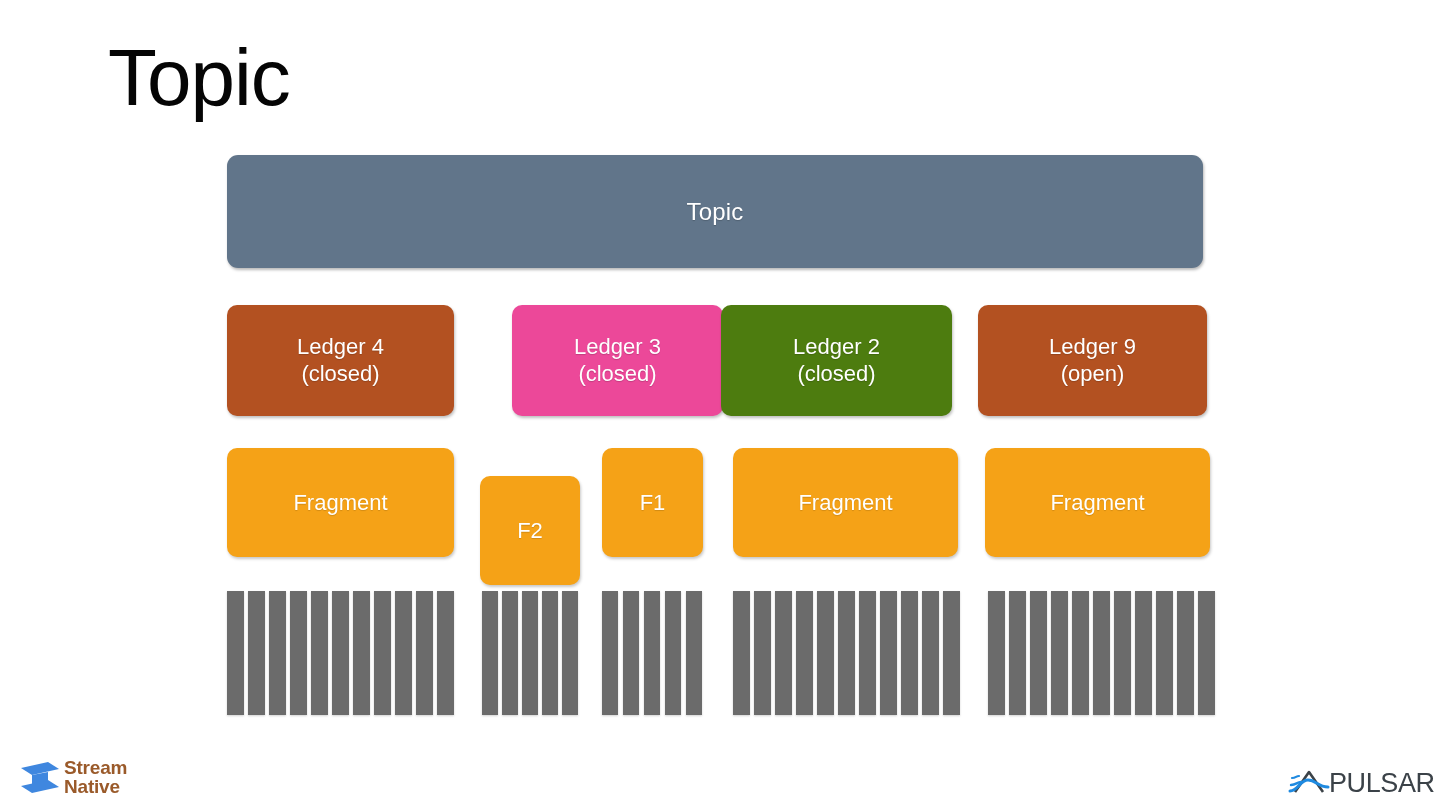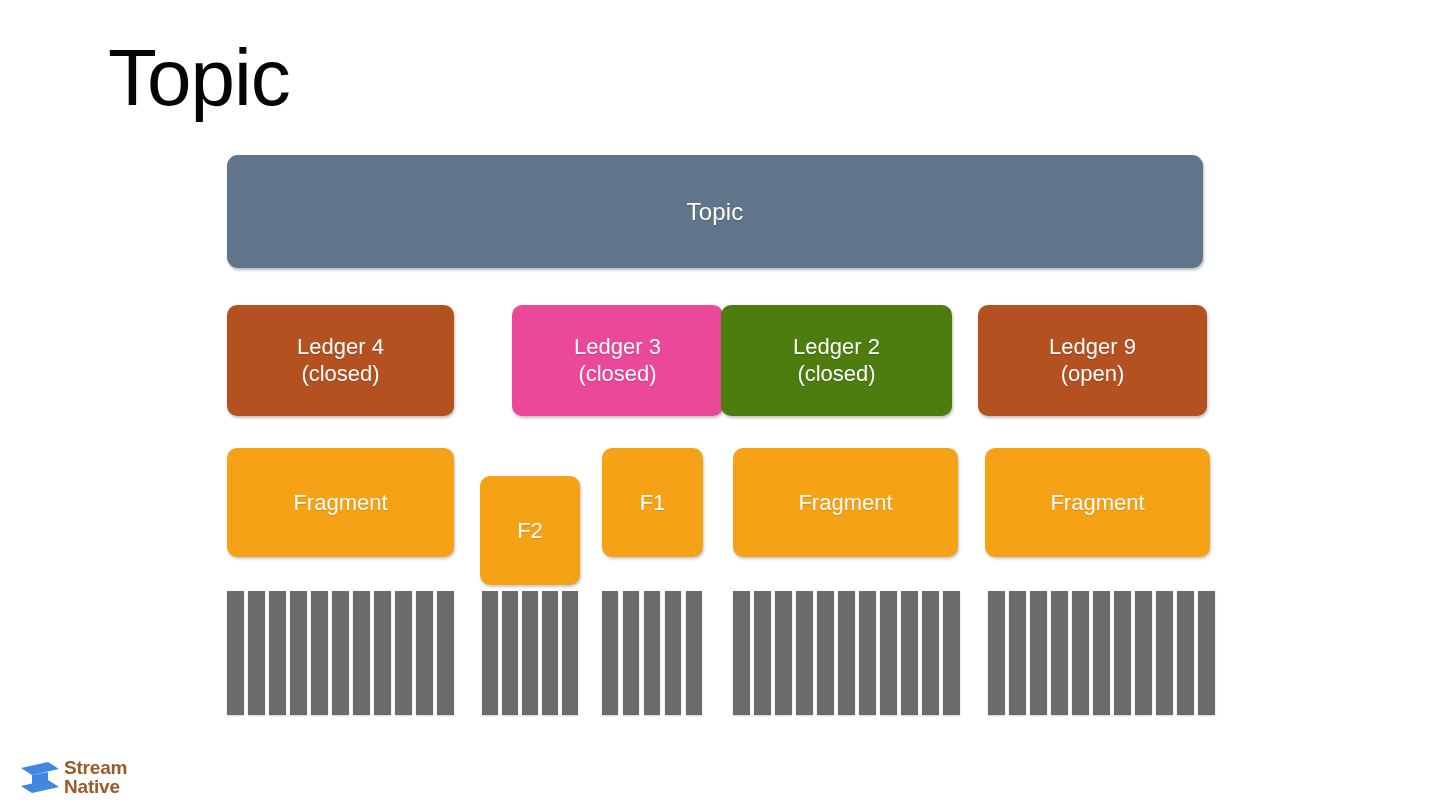--- a/index.html
+++ b/index.html
@@ -290,14 +290,25 @@
         <polygon points="14,20 30,17 30,29 14,32" fill="#3f87df"></polygon>
         <polygon points="3,31 30,25 41,32 14,38" fill="#3f87df"></polygon>
       </svg>
     </div>
     <div class="sn-text">
       <span>Stream</span>
       <span>Native</span>
     </div>
   </div>
 
+  <div class="pulsar-logo">
+    <div class="pulsar-mark">
+      <svg width="42" height="32" viewBox="0 0 42 32" aria-hidden="true">
+        <path d="M7 25 L21 5 L35 25" fill="none" stroke="#3b4248" stroke-width="2.6" stroke-linejoin="round"></path>
+        <path d="M2 24 C10 24 12 13 20 13 C28 13 30 20 40 20" fill="none" stroke="#1f8ae0" stroke-width="3" stroke-linecap="round"></path>
+        <path d="M3 18 C8 18 9 15 13 15" fill="none" stroke="#1f8ae0" stroke-width="2.4" stroke-linecap="round"></path>
+        <path d="M4 11 C8 11 8 9 11 9" fill="none" stroke="#1f8ae0" stroke-width="2.2" stroke-linecap="round"></path>
+      </svg>
+    </div>
+    <span class="pulsar-text">PULSAR</span>
+  </div>
 
 </div>
 
 </body></html>

